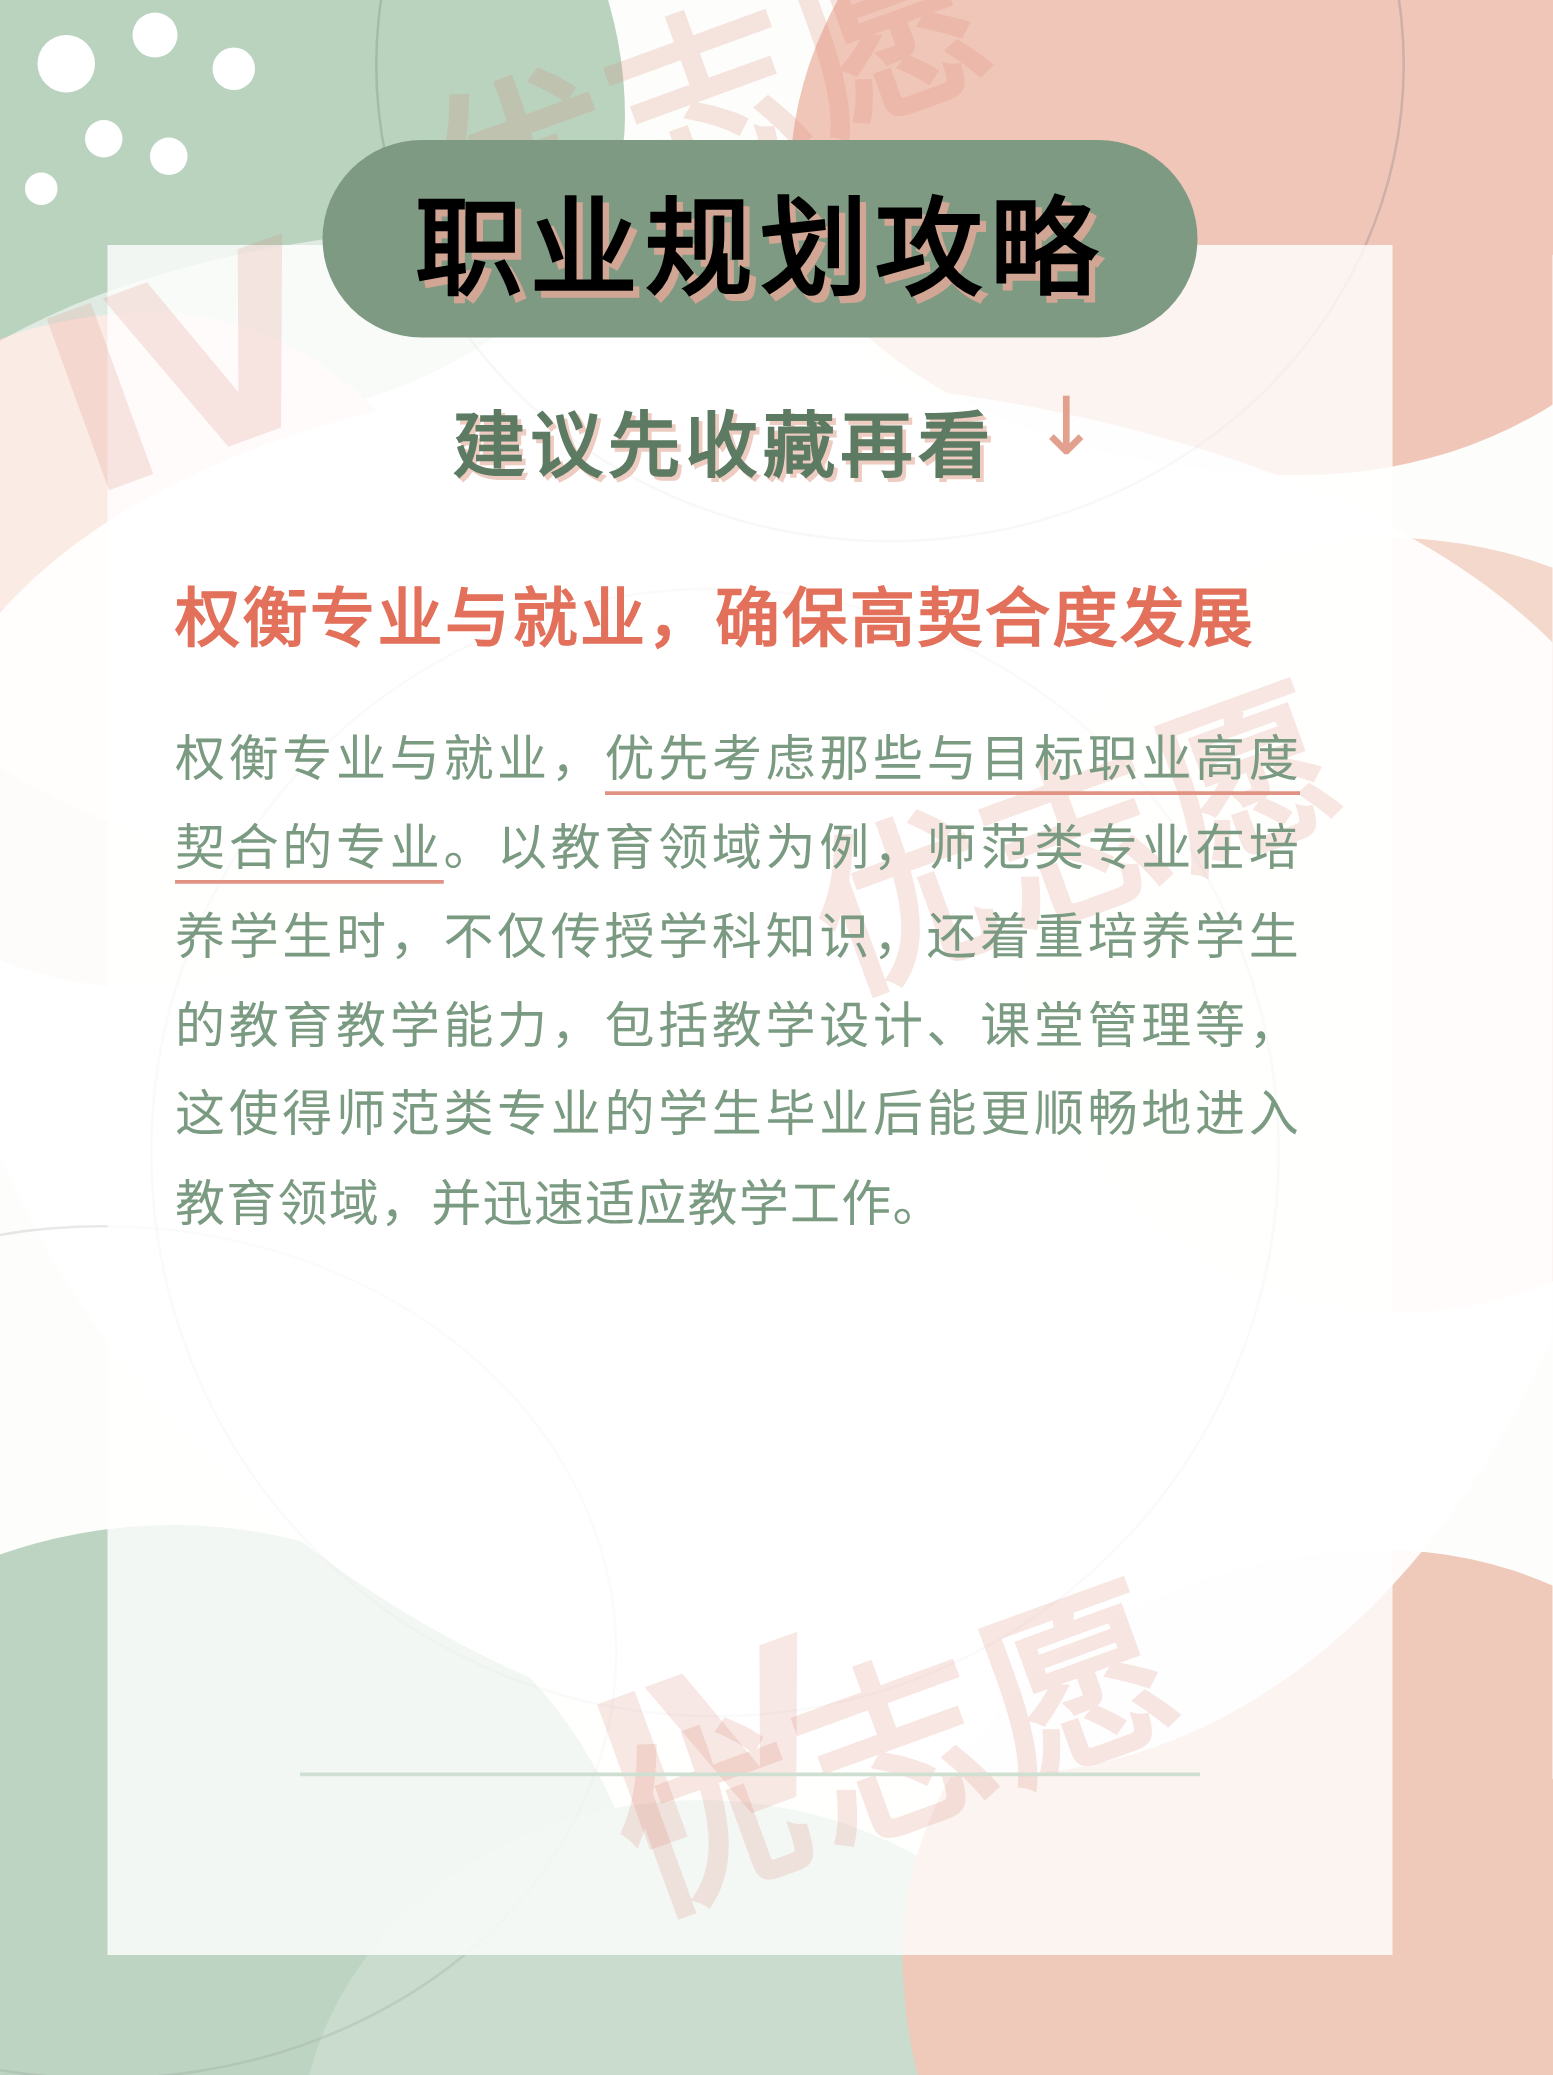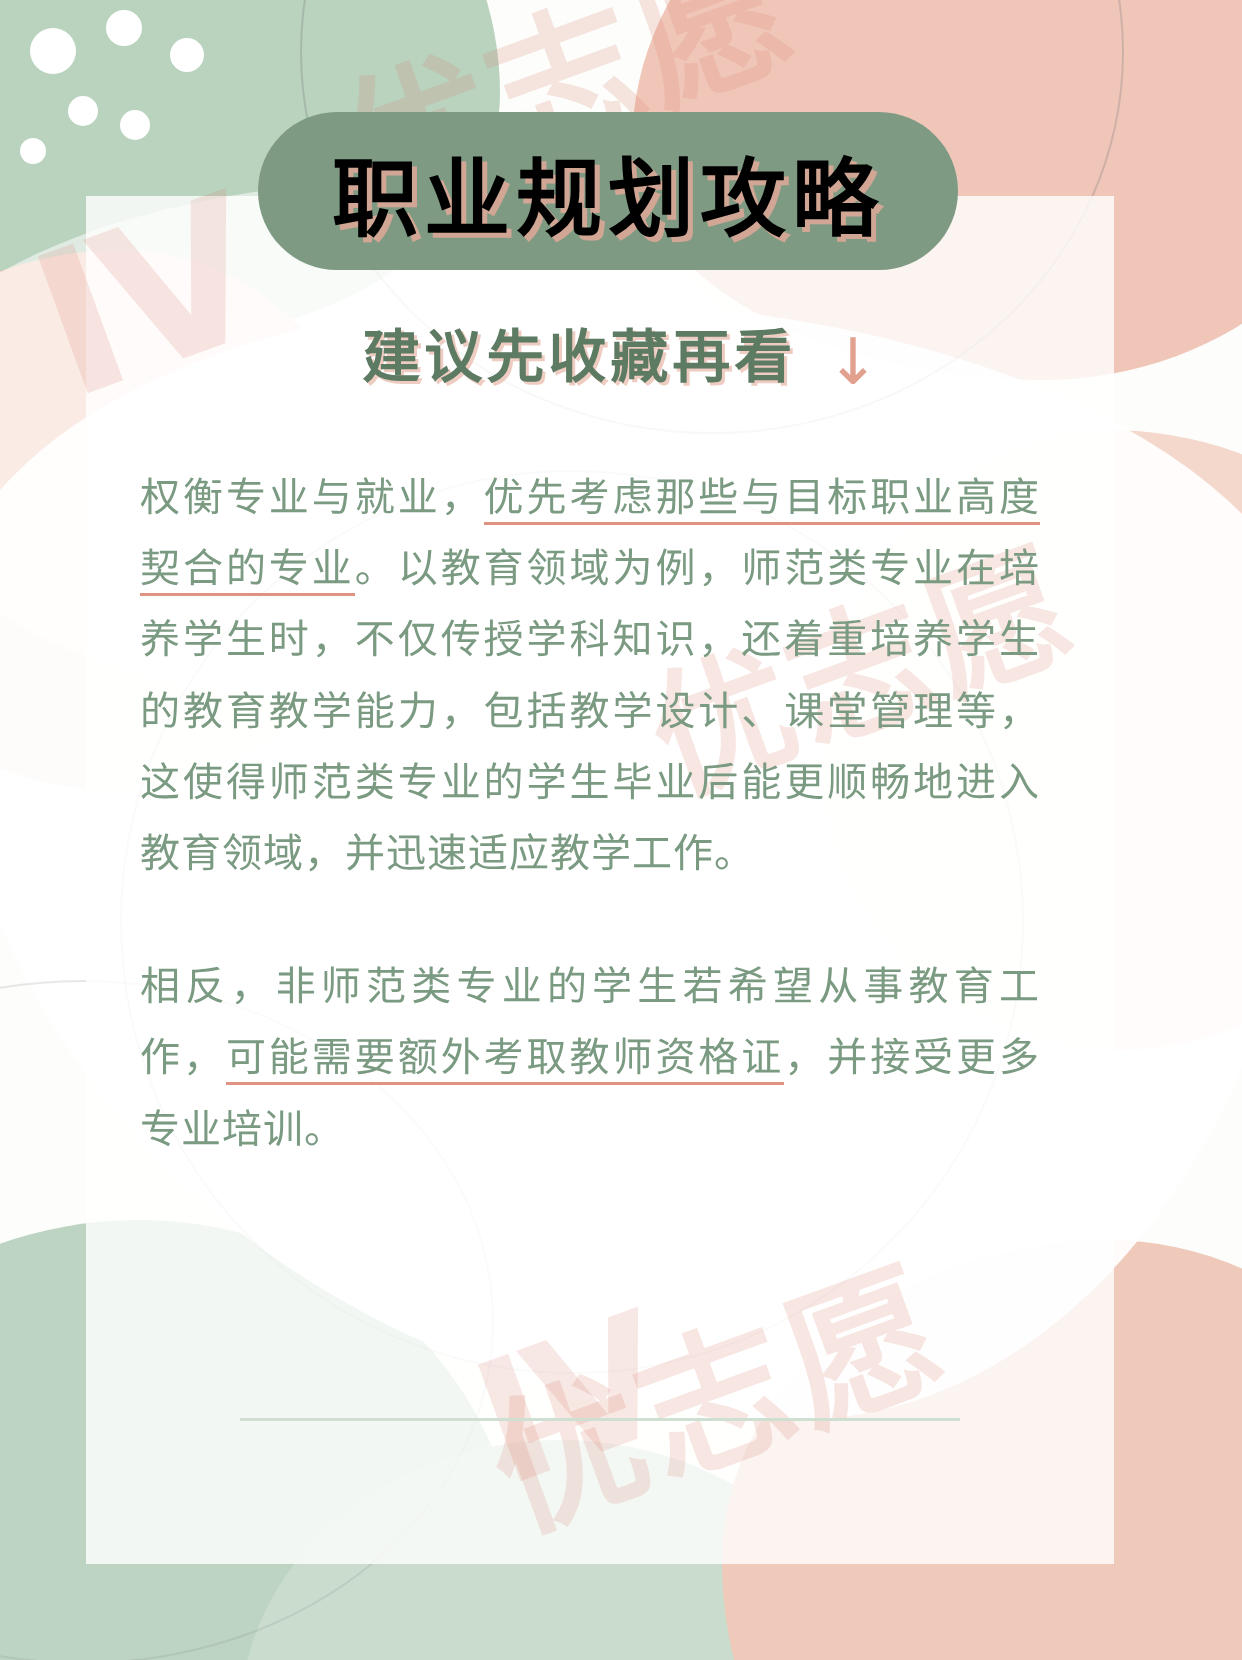--- a/index.html
+++ b/index.html
@@ -170,21 +170,21 @@
     letter-spacing: 6px;
     text-shadow: 5px 5px 0 rgba(224,168,152,.85);
   }
 
   .subtitle-row {
     position: absolute;
     left: 0;
     top: 310px;
     width: 1242px;
     display: flex;
-    align-items: flex-end;
+    align-items: flex-start;
     justify-content: center;
     gap: 30px;
   }
   .subtitle {
     font-family: "DejaVu Sans", sans-serif;
     font-size: 58px;
     font-weight: 700;
     color: #5d7a62;
     letter-spacing: 4px;
     text-shadow: 3px 3px 0 rgba(236,198,186,.9);
@@ -274,19 +274,19 @@
 <div class="title-pill">
   <span class="title-text">职业规划攻略</span>
 </div>
 
 <div class="subtitle-row">
   <span class="subtitle">建议先收藏再看</span>
   <span class="arrow-down">↓</span>
 </div>
 
 <div class="content">
+  <h2 class="heading">权衡专业与就业，确保高契合度发展</h2>
 
   <p class="para"><span>权衡专业与就业，</span><span class="u">优先考虑那些与目标职业高度契合的专业</span><span>。以教育领域为例，师范类专业在培养学生时，不仅传授学科知识，还着重培养学生的教育教学能力，包括教学设计、课堂管理等，这使得师范类专业的学生毕业后能更顺畅地进入教育领域，并迅速适应教学工作。</span></p>
 
-  <p class="para"><span>相反，非师范类专业的学生若希望从事教育工作，</span><span class="u">可能需要额外考取教师资格证</span><span>，并接受更多专业培训。</span></p>
 </div>
 
 <div class="divider"></div>
 
 </body></html>

